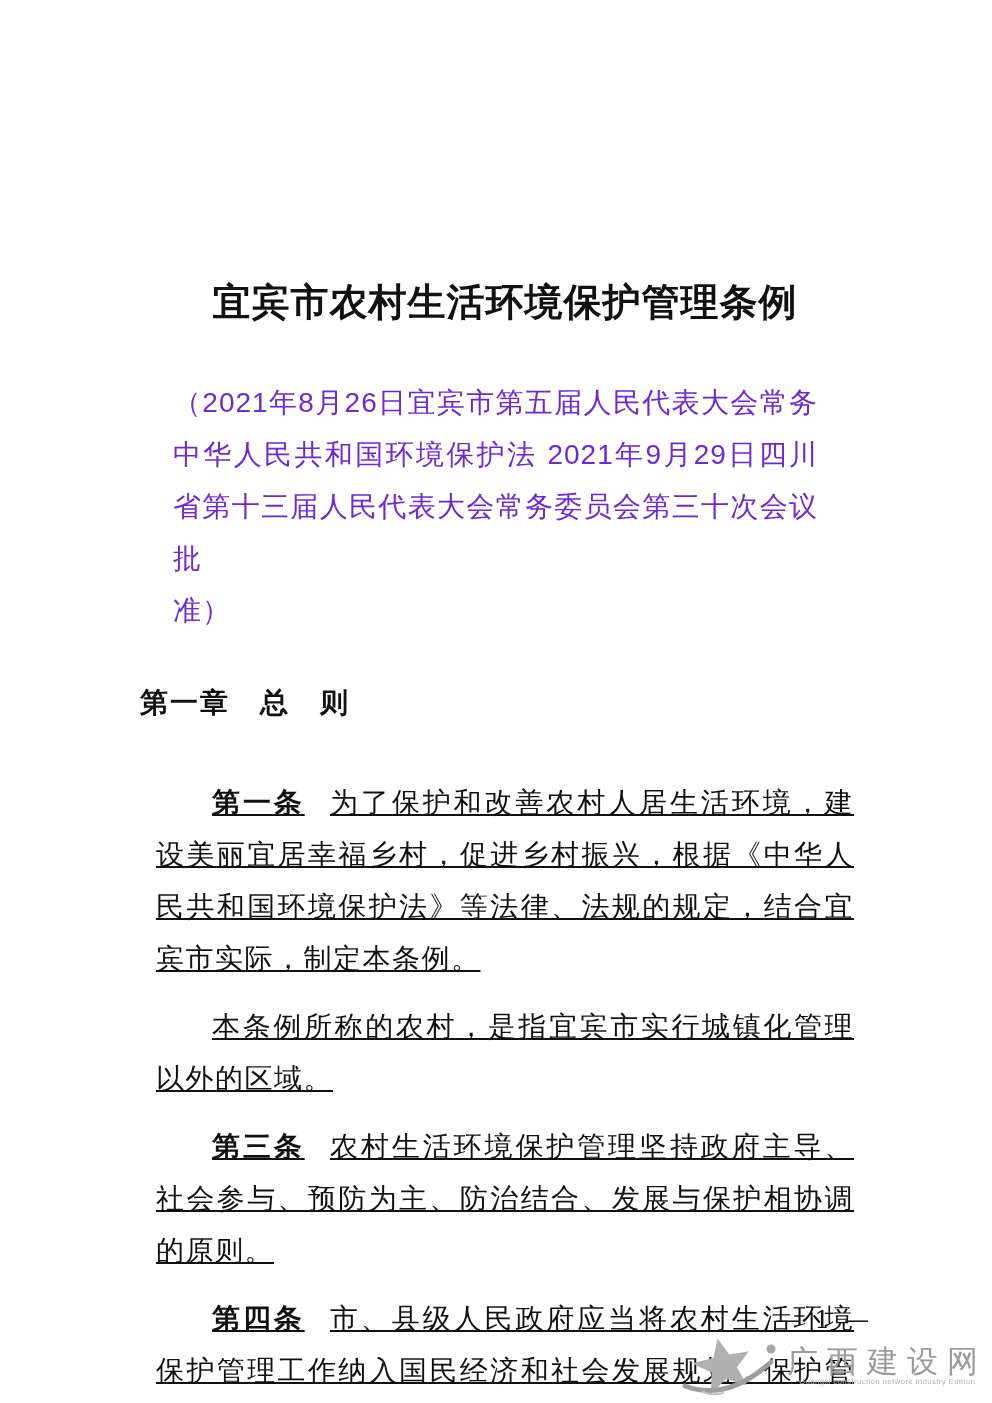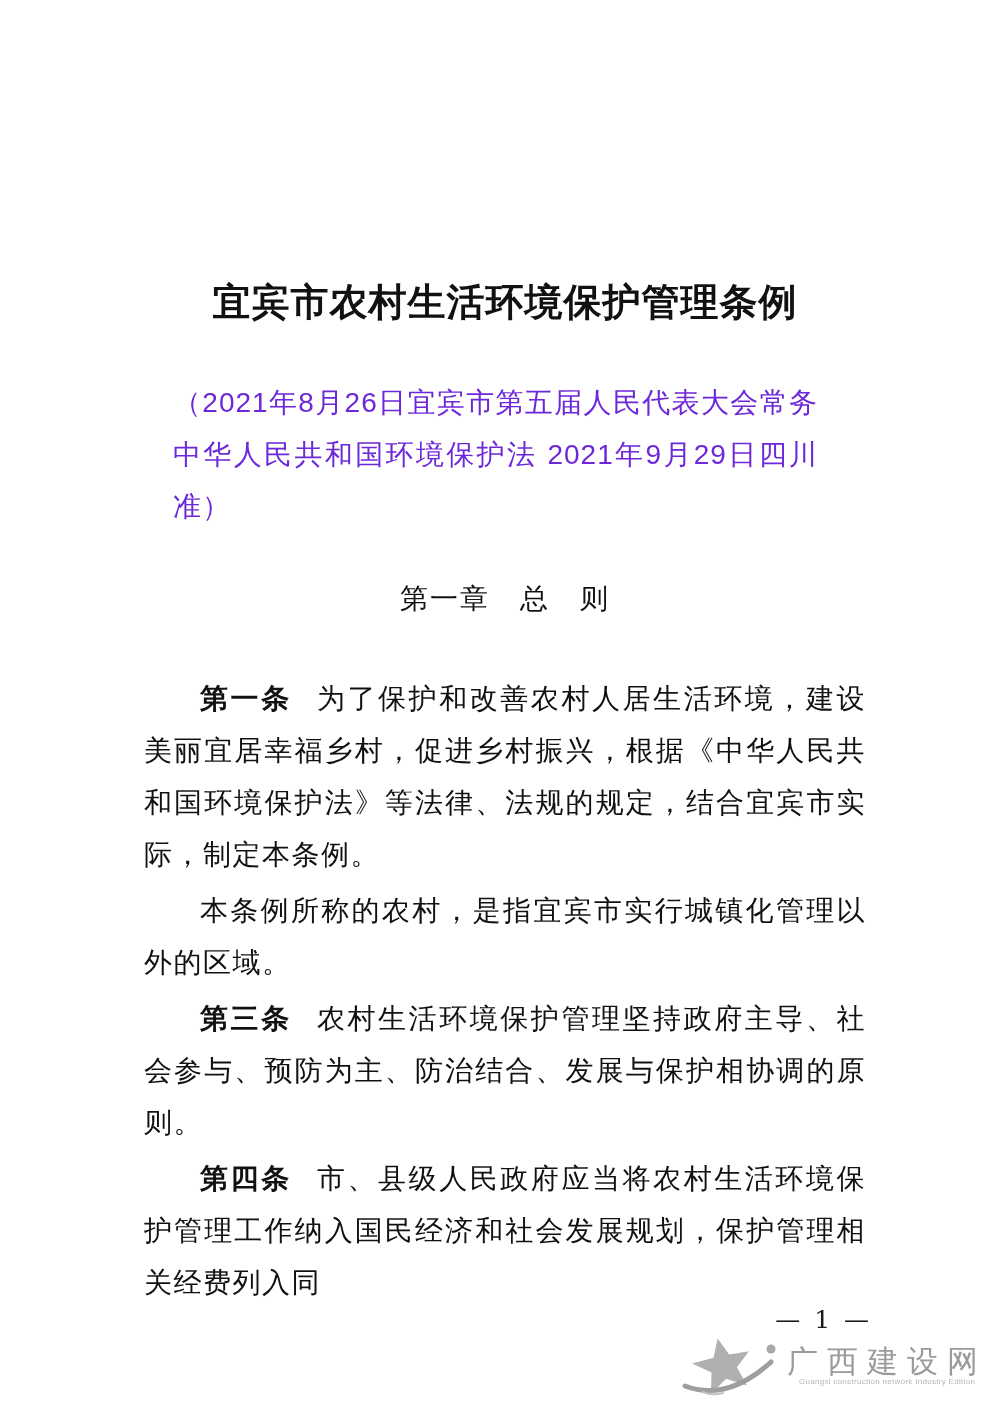--- a/index.html
+++ b/index.html
@@ -38,37 +38,37 @@
     letter-spacing: 1px;
     color: #6d28d9;
   }
   .preamble .jl {
     text-align: justify;
     text-align-last: justify;
   }
   .chapter-heading {
     margin: 40px 0 0 0;
     font-family: "Liberation Sans", sans-serif;
-    font-weight: 400;
+    font-weight: 700;
     font-size: 28px;
     line-height: 52px;
-    text-align: center;
     letter-spacing: 2px;
   }
   .body-text {
     margin-top: 48px;
     font-family: "Liberation Serif", serif;
     font-size: 28px;
     line-height: 52px;
     letter-spacing: 1.5px;
     text-align: justify;
   }
   .para {
-    margin: 4px;
+    margin: 16px;
     text-indent: 2em;
+    text-decoration: underline;
   }
   .lead {
     font-family: "Liberation Sans", sans-serif;
     font-weight: 700;
   }
   .lead:not(:empty) { margin-right: 0.9em; }
   .page-number {
     position: absolute;
     top: 1305px;
     right: 120px;
@@ -110,20 +110,21 @@
 
 <div class="page">
 
   <div class="content">
 
     <h1 class="doc-title">宜宾市农村生活环境保护管理条例</h1>
 
     <div class="preamble">
       <div class="jl">（2021年8月26日宜宾市第五届人民代表大会常务</div>
       <div class="jl">中华人民共和国环境保护法 2021年9月29日四川</div>
+      <div class="jl">省第十三届人民代表大会常务委员会第三十次会议批</div>
       <div>准）</div>
     </div>
 
     <h2 class="chapter-heading">第一章　总　则</h2>
 
     <div class="body-text">
       <p class="para"><span class="lead">第一条</span><span>为了保护和改善农村人居生活环境，建设美丽宜居幸福乡村，促进乡村振兴，根据《中华人民共和国环境保护法》等法律、法规的规定，结合宜宾市实际，制定本条例。</span></p>
       <p class="para"><span class="lead"></span><span>本条例所称的农村，是指宜宾市实行城镇化管理以外的区域。</span></p>
       <p class="para"><span class="lead">第三条</span><span>农村生活环境保护管理坚持政府主导、社会参与、预防为主、防治结合、发展与保护相协调的原则。</span></p>
       <p class="para"><span class="lead">第四条</span><span>市、县级人民政府应当将农村生活环境保护管理工作纳入国民经济和社会发展规划，保护管理相关经费列入同</span></p>

